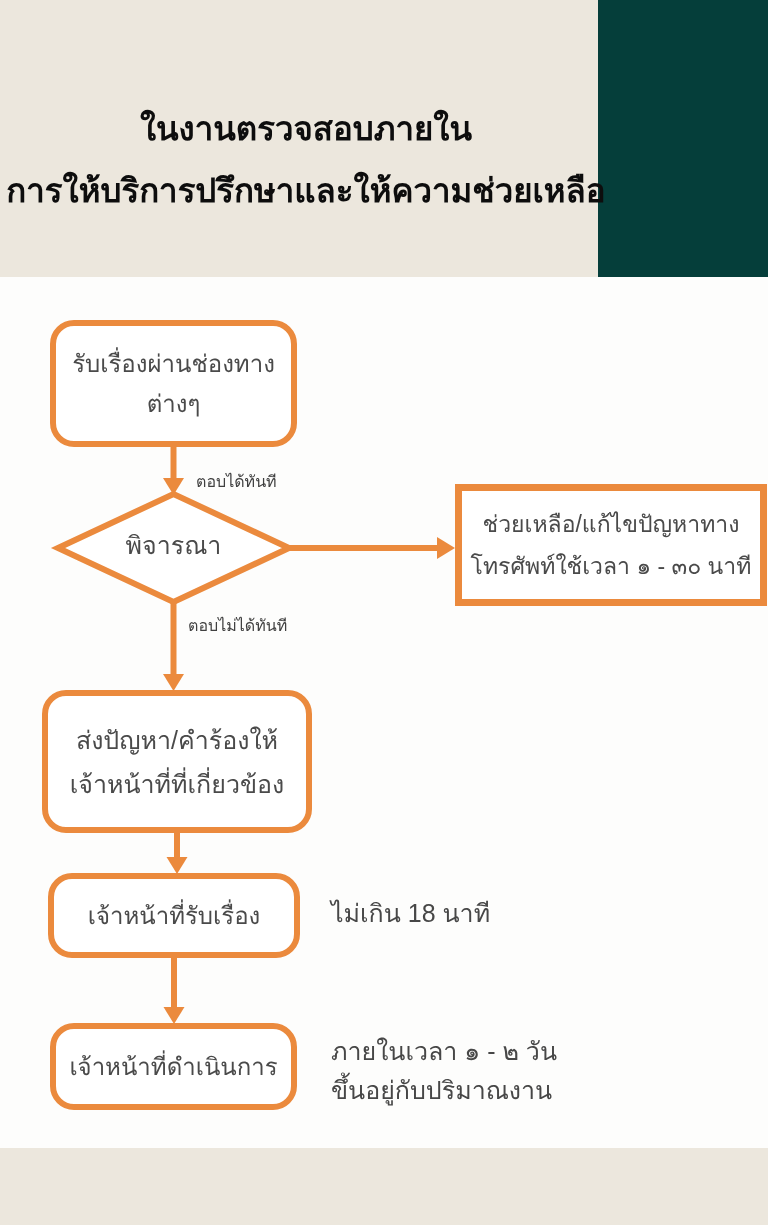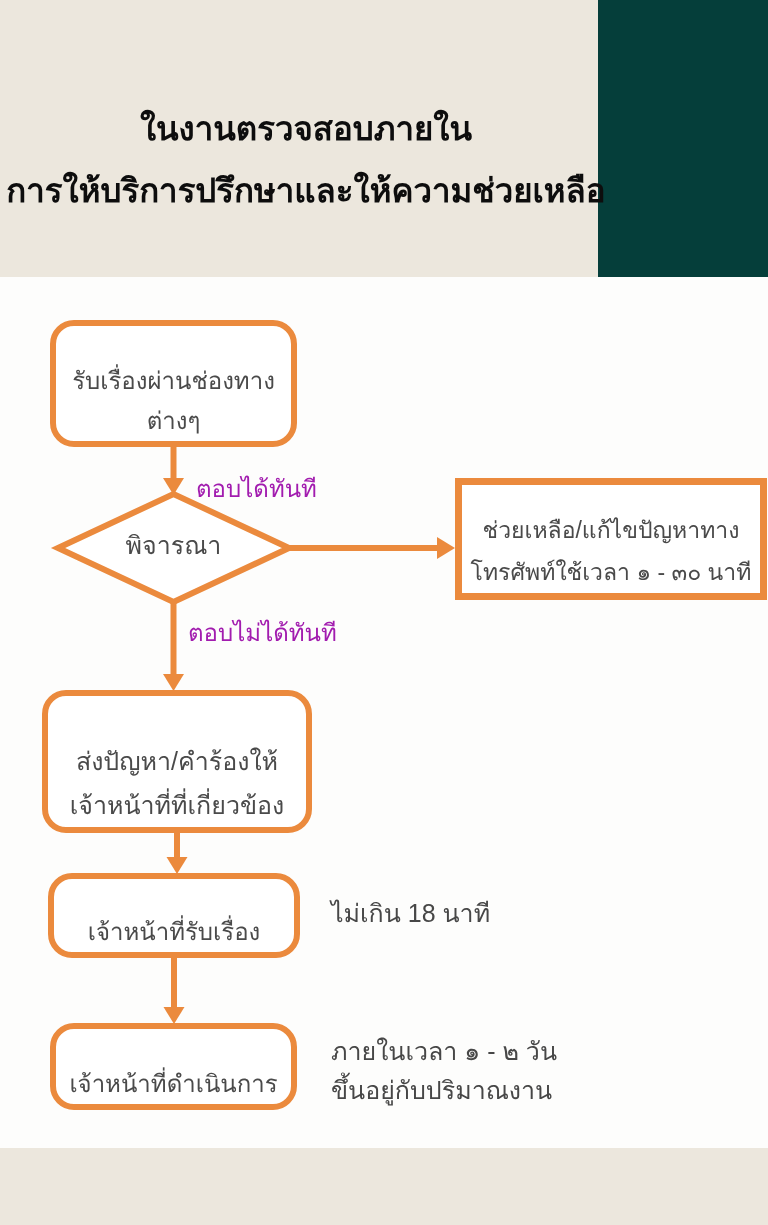--- a/index.html
+++ b/index.html
@@ -52,50 +52,50 @@
 
   .node {
     position: absolute;
     z-index: 2;
     box-sizing: border-box;
     background: #ffffff;
     border: 6px solid #eb8a3d;
     display: flex;
     flex-direction: column;
     align-items: center;
-    justify-content: flex-end;
+    justify-content: center;
     text-align: center;
     color: #4a4a4a;
     font-size: 24px;
     line-height: 40px;
   }
   .node.rounded { border-radius: 24px; }
   .node.sharp   { border-radius: 0; border-width: 7px; font-size: 23px; line-height: 42px; }
 
   .node-receive        { left: 50px;  top: 43px;  width: 247px; height: 127px; }
-  .node-phone-help     { left: 455px; top: 201px; width: 312px; height: 122px; }
+  .node-phone-help     { left: 455px; top: 207px; width: 312px; height: 122px; }
   .node-forward        { left: 42px;  top: 413px; width: 270px; height: 143px; font-size: 25px; line-height: 44px; }
   .node-staff-receive  { left: 48px;  top: 596px; width: 252px; height: 85px; }
   .node-staff-process  { left: 50px;  top: 746px; width: 247px; height: 87px; }
 
   .diamond-label {
     position: absolute;
     z-index: 3;
     left: 58px; top: 248px;
     width: 231px;
     text-align: center;
     color: #4a4a4a;
     font-size: 25px;
   }
 
   .edge-label {
     position: absolute;
     z-index: 3;
-    color: #a21caf;
-    font-size: 24px;
+    color: #404040;
+    font-size: 16px;
     white-space: nowrap;
   }
   .label-immediate     { left: 196px; top: 192px; }
   .label-not-immediate { left: 188px; top: 336px; }
 
   .annotation {
     position: absolute;
     z-index: 3;
     color: #474747;
     font-size: 25px;

